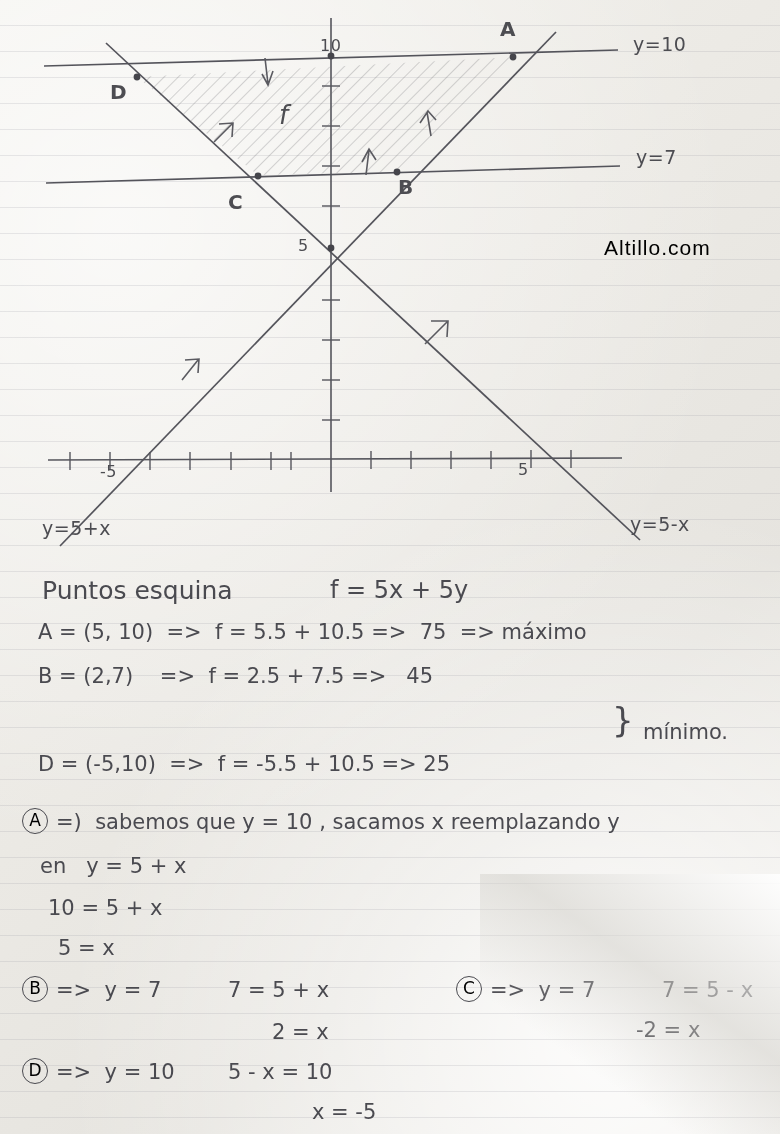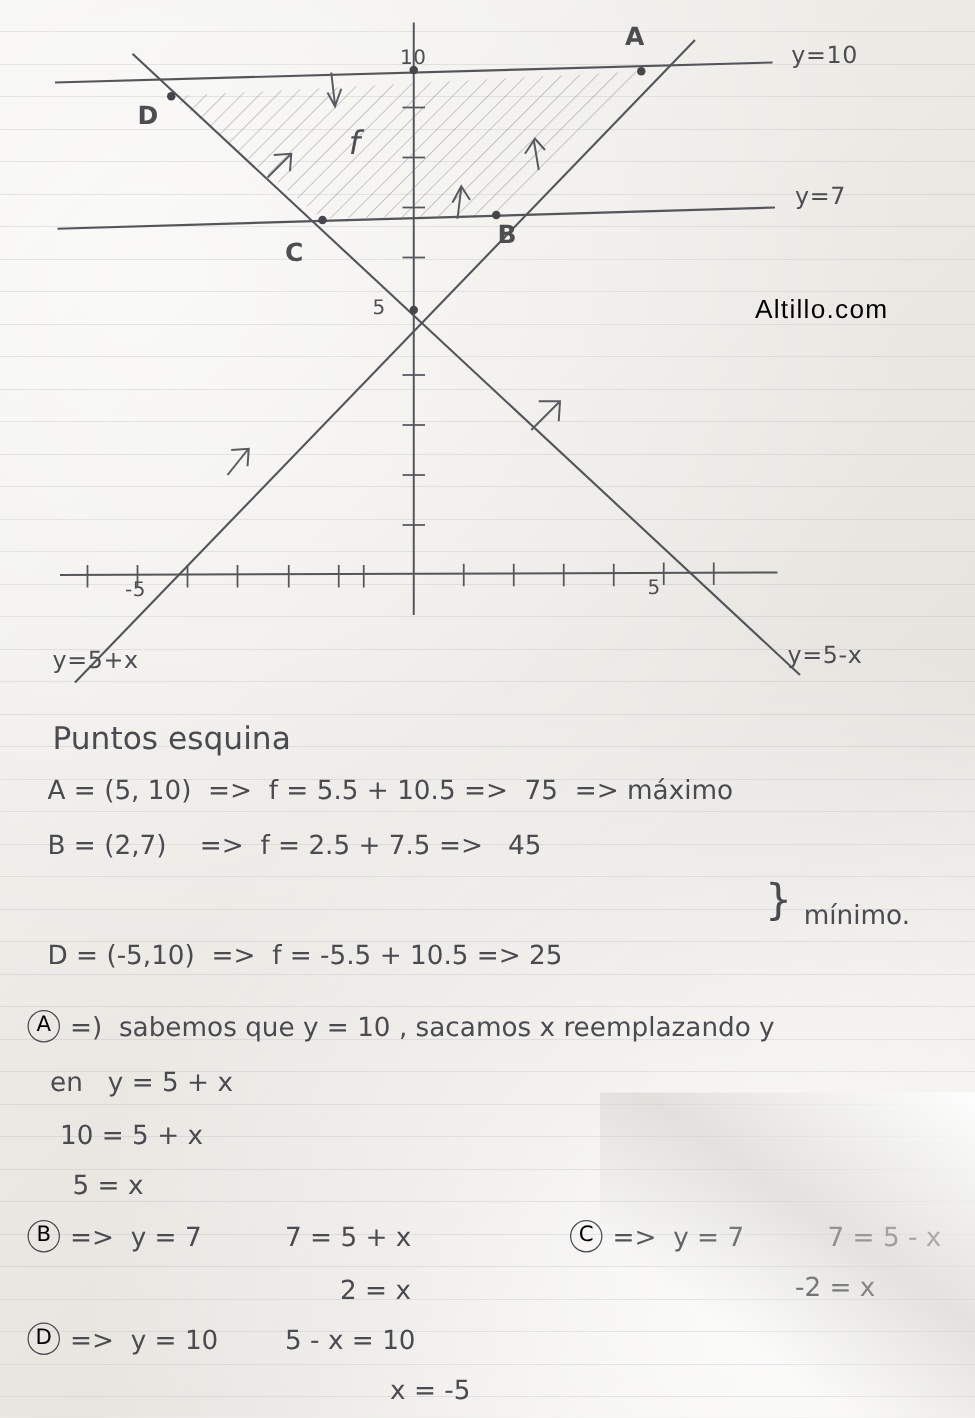--- a/index.html
+++ b/index.html
@@ -149,20 +149,21 @@
   <div class="hand" style="left:518px;top:460px;">5</div>
 
   <div class="hand" style="left:279px;top:100px;font-size:26px;font-style:italic;">f</div>
 </div>
 
 <div id="watermark">Altillo.com</div>
 
 <div class="work">
 
   <div class="line" style="left:42px;top:16px;font-size:25px;">Puntos esquina</div>
+  <div class="line" style="left:330px;top:16px;font-size:24px;">f = 5x + 5y</div>
 
   <div class="line" style="left:38px;top:60px;">A = (5, 10)  =&gt;  f = 5.5 + 10.5 =&gt;  75  =&gt; máximo</div>
   <div class="line" style="left:38px;top:104px;">B = (2,7)    =&gt;  f = 2.5 + 7.5 =&gt;   45</div>
   <div class="line" style="left:38px;top:192px;">D = (-5,10)  =&gt;  f = -5.5 + 10.5 =&gt; 25</div>
 
   <div class="brace" style="left:612px;top:140px;">}</div>
   <div class="line" style="left:643px;top:160px;">mínimo.</div>
 
   <div style="position:absolute;left:22px;top:248px;">
     <span class="circ">A</span>

